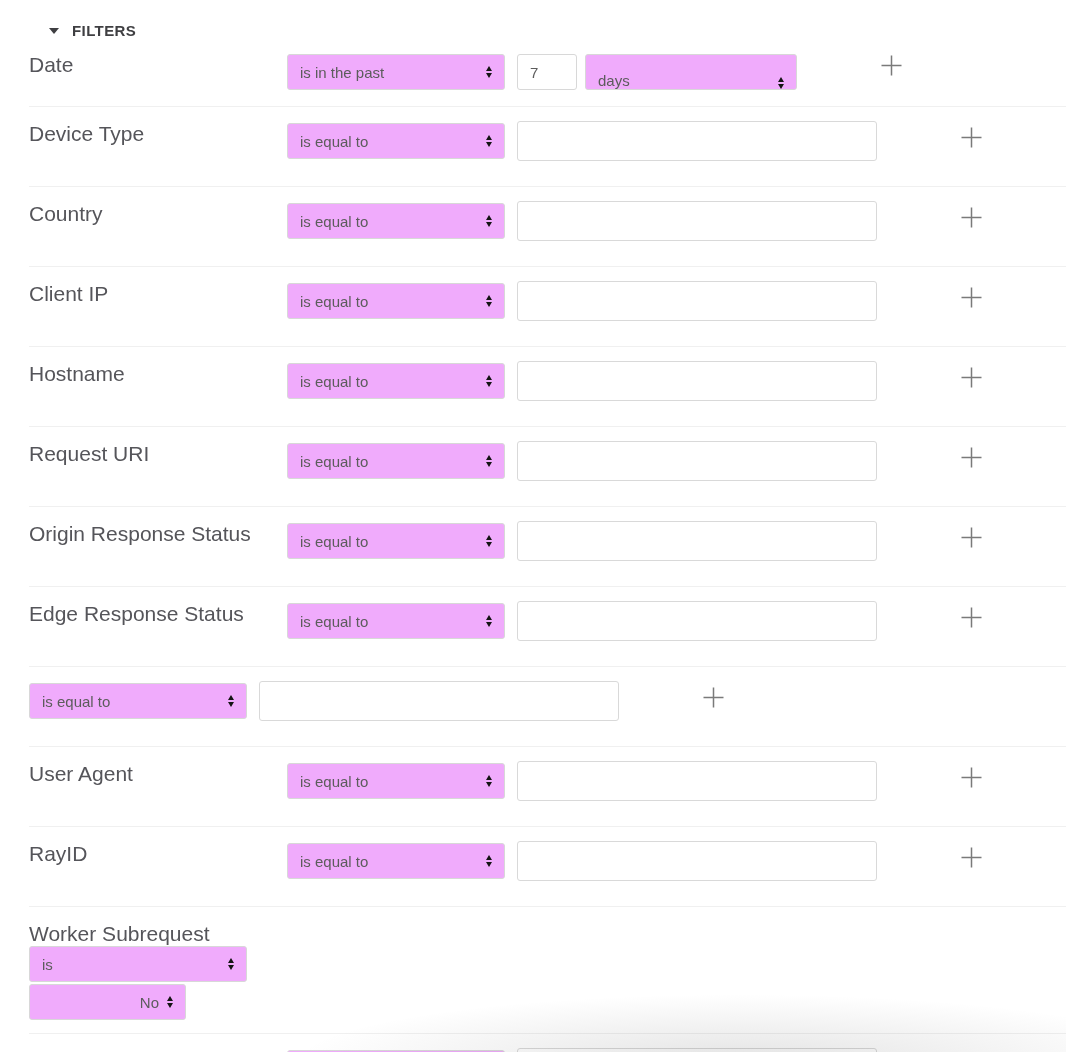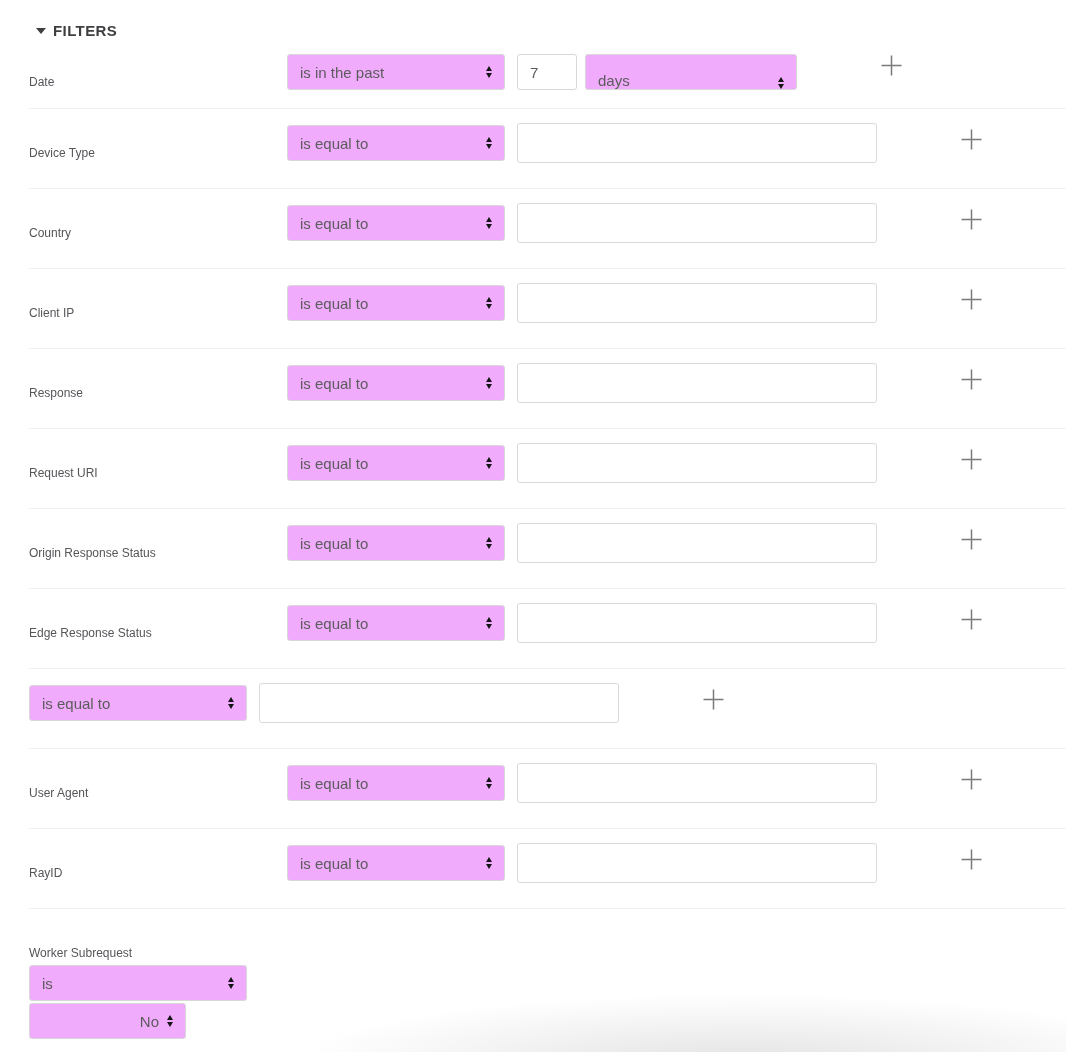--- a/index.html
+++ b/index.html
@@ -7,22 +7,22 @@
   body {
     width: 1066px; height: 1052px; overflow: hidden;
     background: #ffffff;
     font-family: "Liberation Sans", sans-serif;
   }
   .panel { position: relative; width: 1066px; height: 1052px; overflow: hidden; }
 
   
   .filters-header {
     height: 45px;
-    padding: 16px 0 0 36px;
-    display: flex; align-items: center; gap: 7px;
+    padding: 16px 0 0 49px;
+    display: flex; align-items: center; gap: 13px;
   }
   .caret-down {
     width: 0; height: 0;
     border-left: 5px solid transparent;
     border-right: 5px solid transparent;
     border-top: 6px solid #3f3f42;
   }
   .filters-title {
     font-size: 15px; font-weight: bold; color: #3f3f42; letter-spacing: 0.4px;
   }
@@ -33,22 +33,22 @@
     margin-left: 29px;
     padding: 14px 0 25px 0;
     border-bottom: 1px solid #f0f0f0;
   }
   .row-date   { padding: 7px 0 16px 0; }
   .row-worker { padding: 14px 0 13px 0; flex-direction: column; }
   .row-last   { border-bottom: none; padding-bottom: 40px; }
 
   .flabel {
     width: 258px; flex: none;
-    margin-top: 20px;
-    font-size: 12px; line-height: 20px; color: #55555a;
+    margin-top: 3px;
+    font-size: 21px; line-height: 20px; color: #55555a;
   }
 
   .select {
     height: 36px; margin-top: 2px;
     background: #f0abfc;
     border: 1px solid #d8d8d8; border-radius: 3px;
     display: flex; align-items: center; justify-content: space-between;
     padding: 0 12px;
     font-size: 15px; color: #5c5c5c;
     cursor: pointer; flex: none;
@@ -191,21 +191,21 @@
     </div>
     <input class="text-input" type="text" value="" style="">
     <button class="add-btn">
       <svg width="23" height="23" viewBox="0 0 23 23">
           <path d="M11.5 1.5v20M1.5 11.5h20" stroke="#7a7a7a" stroke-width="1.5" fill="none"></path>
         </svg>
     </button>
   </div>
 
   <div class="row">
-    <div class="flabel">Response</div>
+    <div class="flabel">Hostname</div>
     <div class="select op-select">
       <span>is equal to</span>
       <span class="stepper">
           <i class="tri-up"></i>
           <i class="tri-down"></i>
         </span>
     </div>
     <input class="text-input" type="text" value="" style="">
     <button class="add-btn">
       <svg width="23" height="23" viewBox="0 0 23 23">

